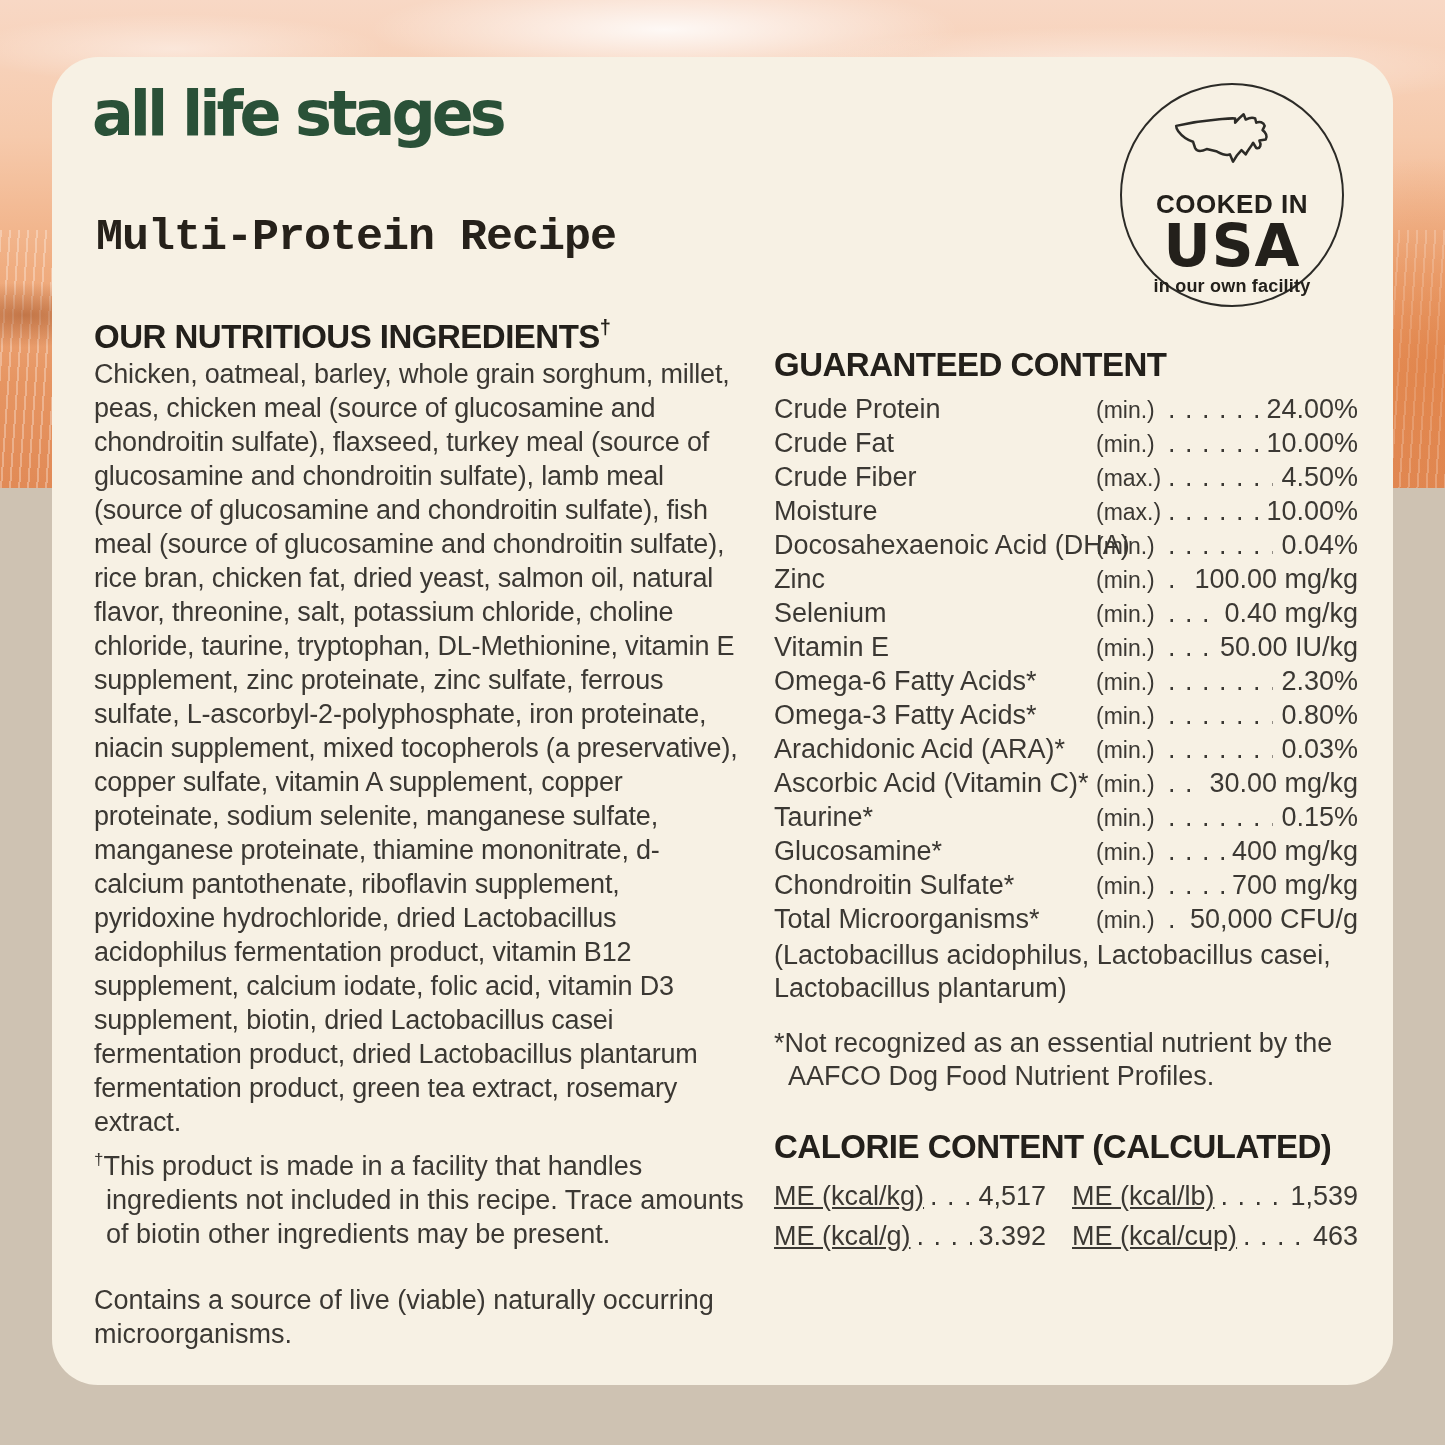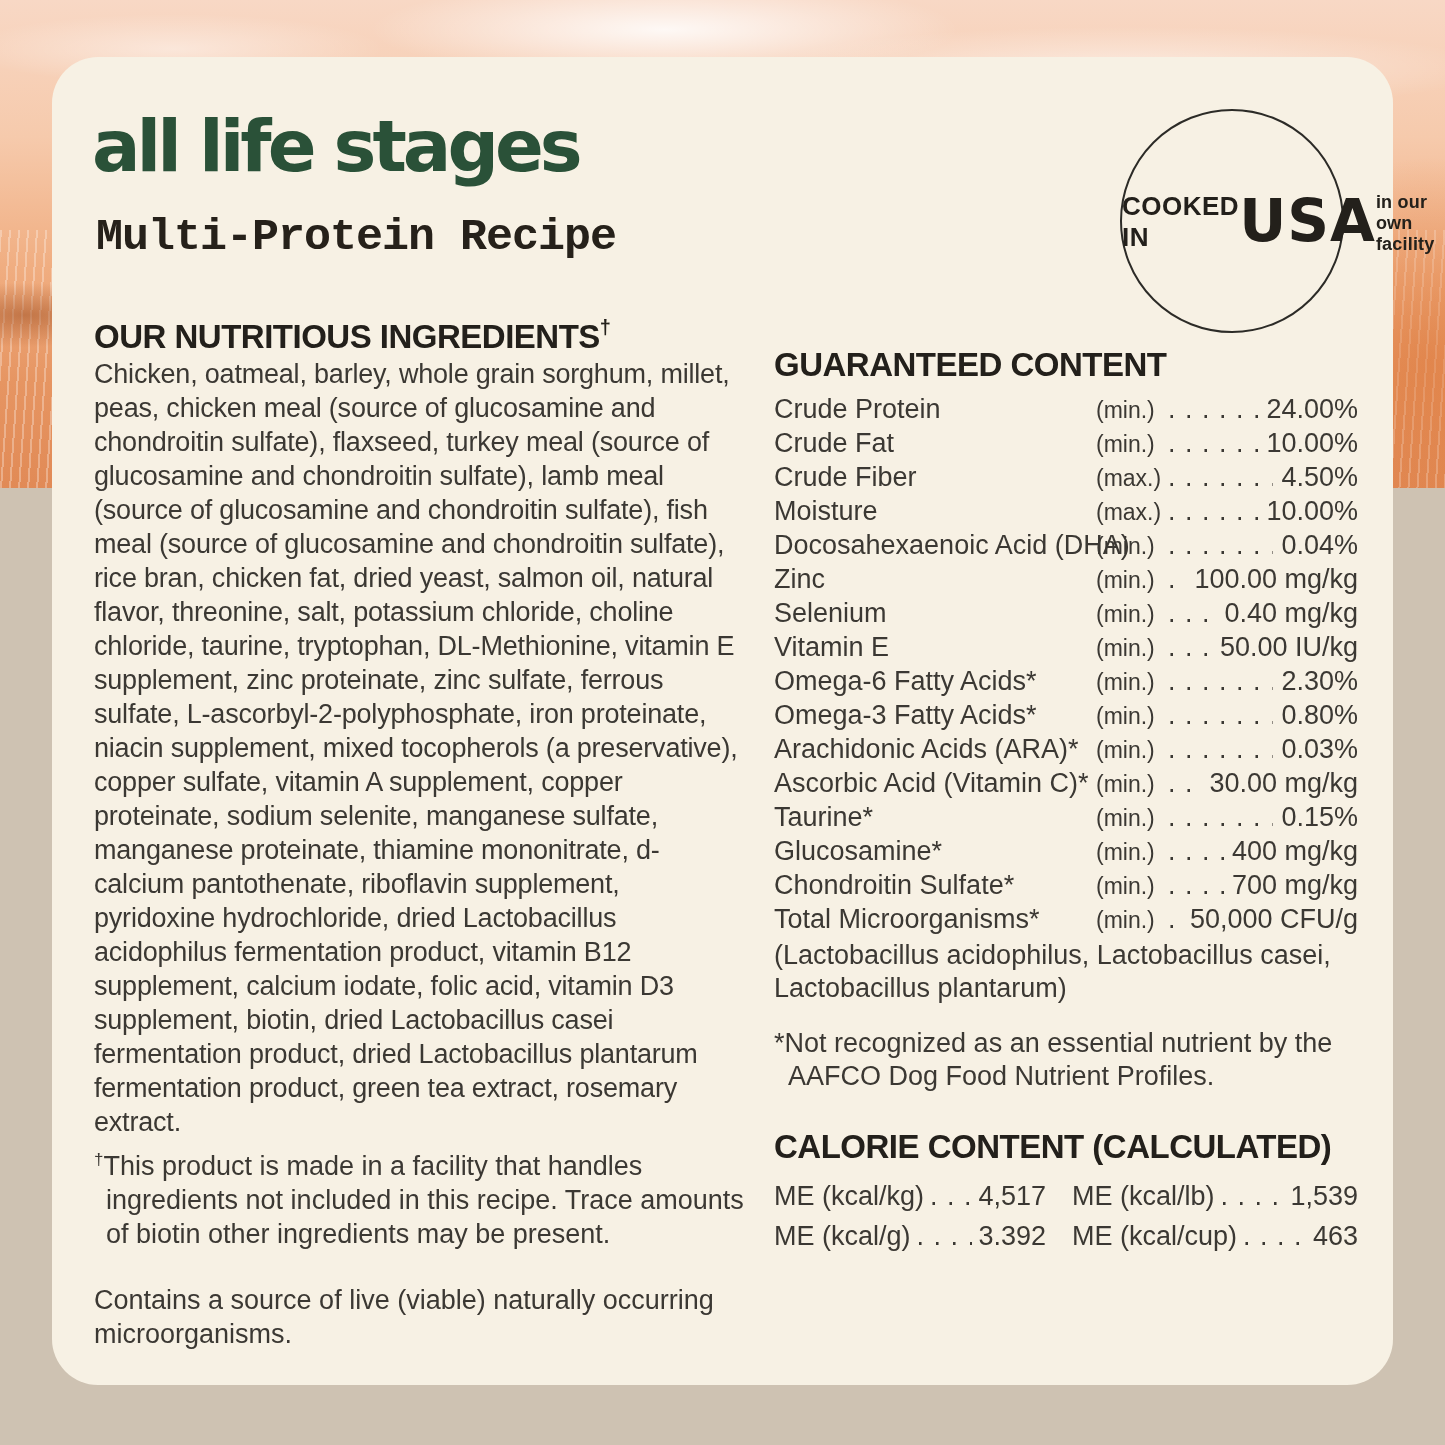--- a/index.html
+++ b/index.html
@@ -34,23 +34,23 @@
 
   
   .card {
     position: absolute; left: 52px; top: 57px;
     width: 1341px; height: 1328px;
     background: #f7f1e4;
     border-radius: 46px;
   }
 
   .title {
-    position: absolute; left: 40px; top: 53px;
+    position: absolute; left: 40px; top: 26px;
     font-family: "DejaVu Sans", sans-serif;
-    font-weight: 800; font-size: 72px; line-height: 1;
+    font-weight: 800; font-size: 62px; line-height: 1;
     letter-spacing: -4px; color: #2a5138;
   }
   .subtitle {
     position: absolute; left: 44px; top: 158px;
     font-family: Liberation Mono, monospace;
     font-weight: 700; font-size: 45px; line-height: 1;
     letter-spacing: -1px; color: #26211a;
   }
 
   .sec-heading {
@@ -71,25 +71,25 @@
     padding-left: 12px; text-indent: -12px;
   }
   .footnote1 sup { font-size: 17px; }
   .note2 {
     position: absolute; left: 42px; top: 1226px; width: 640px;
     font-size: 27px; line-height: 34px; color: #3b3833;
   }
 
   
   .badge {
-    position: absolute; left: 1068px; top: 52px;
+    position: absolute; left: 1068px; top: 26px;
     width: 224px; height: 224px;
     border: 2px solid #2c2b27; border-radius: 50%;
     background: #f7f1e4;
-    display: flex; flex-direction: row; align-items: center;
+    display: flex; flex-direction: column; align-items: center;
     box-sizing: border-box;
   }
   .badge svg { margin-top: 24px; }
   .badge-l1 { font-weight: 700; font-size: 26px; letter-spacing: 0.5px; color: #23201b; margin-top: 2px; }
   .badge-l2 { font-weight: 800; font-size: 58px; line-height: 52px; letter-spacing: 1px; color: #23201b; font-family: "DejaVu Sans", sans-serif; }
   .badge-l3 { font-weight: 700; font-size: 18px; letter-spacing: 0.2px; color: #23201b; margin-top: 4px; }
 
   
   .right-col { position: absolute; left: 722px; top: 290px; width: 584px; }
   .ga-heading { margin-bottom: 10px; }
@@ -117,21 +117,21 @@
   .cal-grid {
     margin-top: 14px;
     display: grid; grid-template-columns: 272px 286px; column-gap: 26px;
     row-gap: 6px;
   }
   .cal-item {
     display: flex; align-items: baseline;
     font-size: 27px; line-height: 34px; color: #3b3833;
   }
   .cal-item .dots { flex: 1; margin: 0 6px; }
-  .cal-label { white-space: nowrap; }
+  .cal-label { white-space: nowrap; text-decoration: underline; }
   .cal-value { white-space: nowrap; }
 </style>
 </head>
 <body>
 
 <div class="bg-photo"></div>
 <div class="bg-fill"></div>
 
 <div class="card">
 
@@ -213,21 +213,21 @@
           <span class="dots"></span>
           <span class="ga-value">2.30%</span>
         </div>
       <div class="ga-row">
           <span class="ga-label">Omega-3 Fatty Acids*</span>
           <span class="ga-qual">(min.)</span>
           <span class="dots"></span>
           <span class="ga-value">0.80%</span>
         </div>
       <div class="ga-row">
-          <span class="ga-label">Arachidonic Acids (ARA)*</span>
+          <span class="ga-label">Arachidonic Acid (ARA)*</span>
           <span class="ga-qual">(min.)</span>
           <span class="dots"></span>
           <span class="ga-value">0.03%</span>
         </div>
       <div class="ga-row">
           <span class="ga-label">Ascorbic Acid (Vitamin C)*</span>
           <span class="ga-qual">(min.)</span>
           <span class="dots"></span>
           <span class="ga-value">30.00 mg/kg</span>
         </div>

